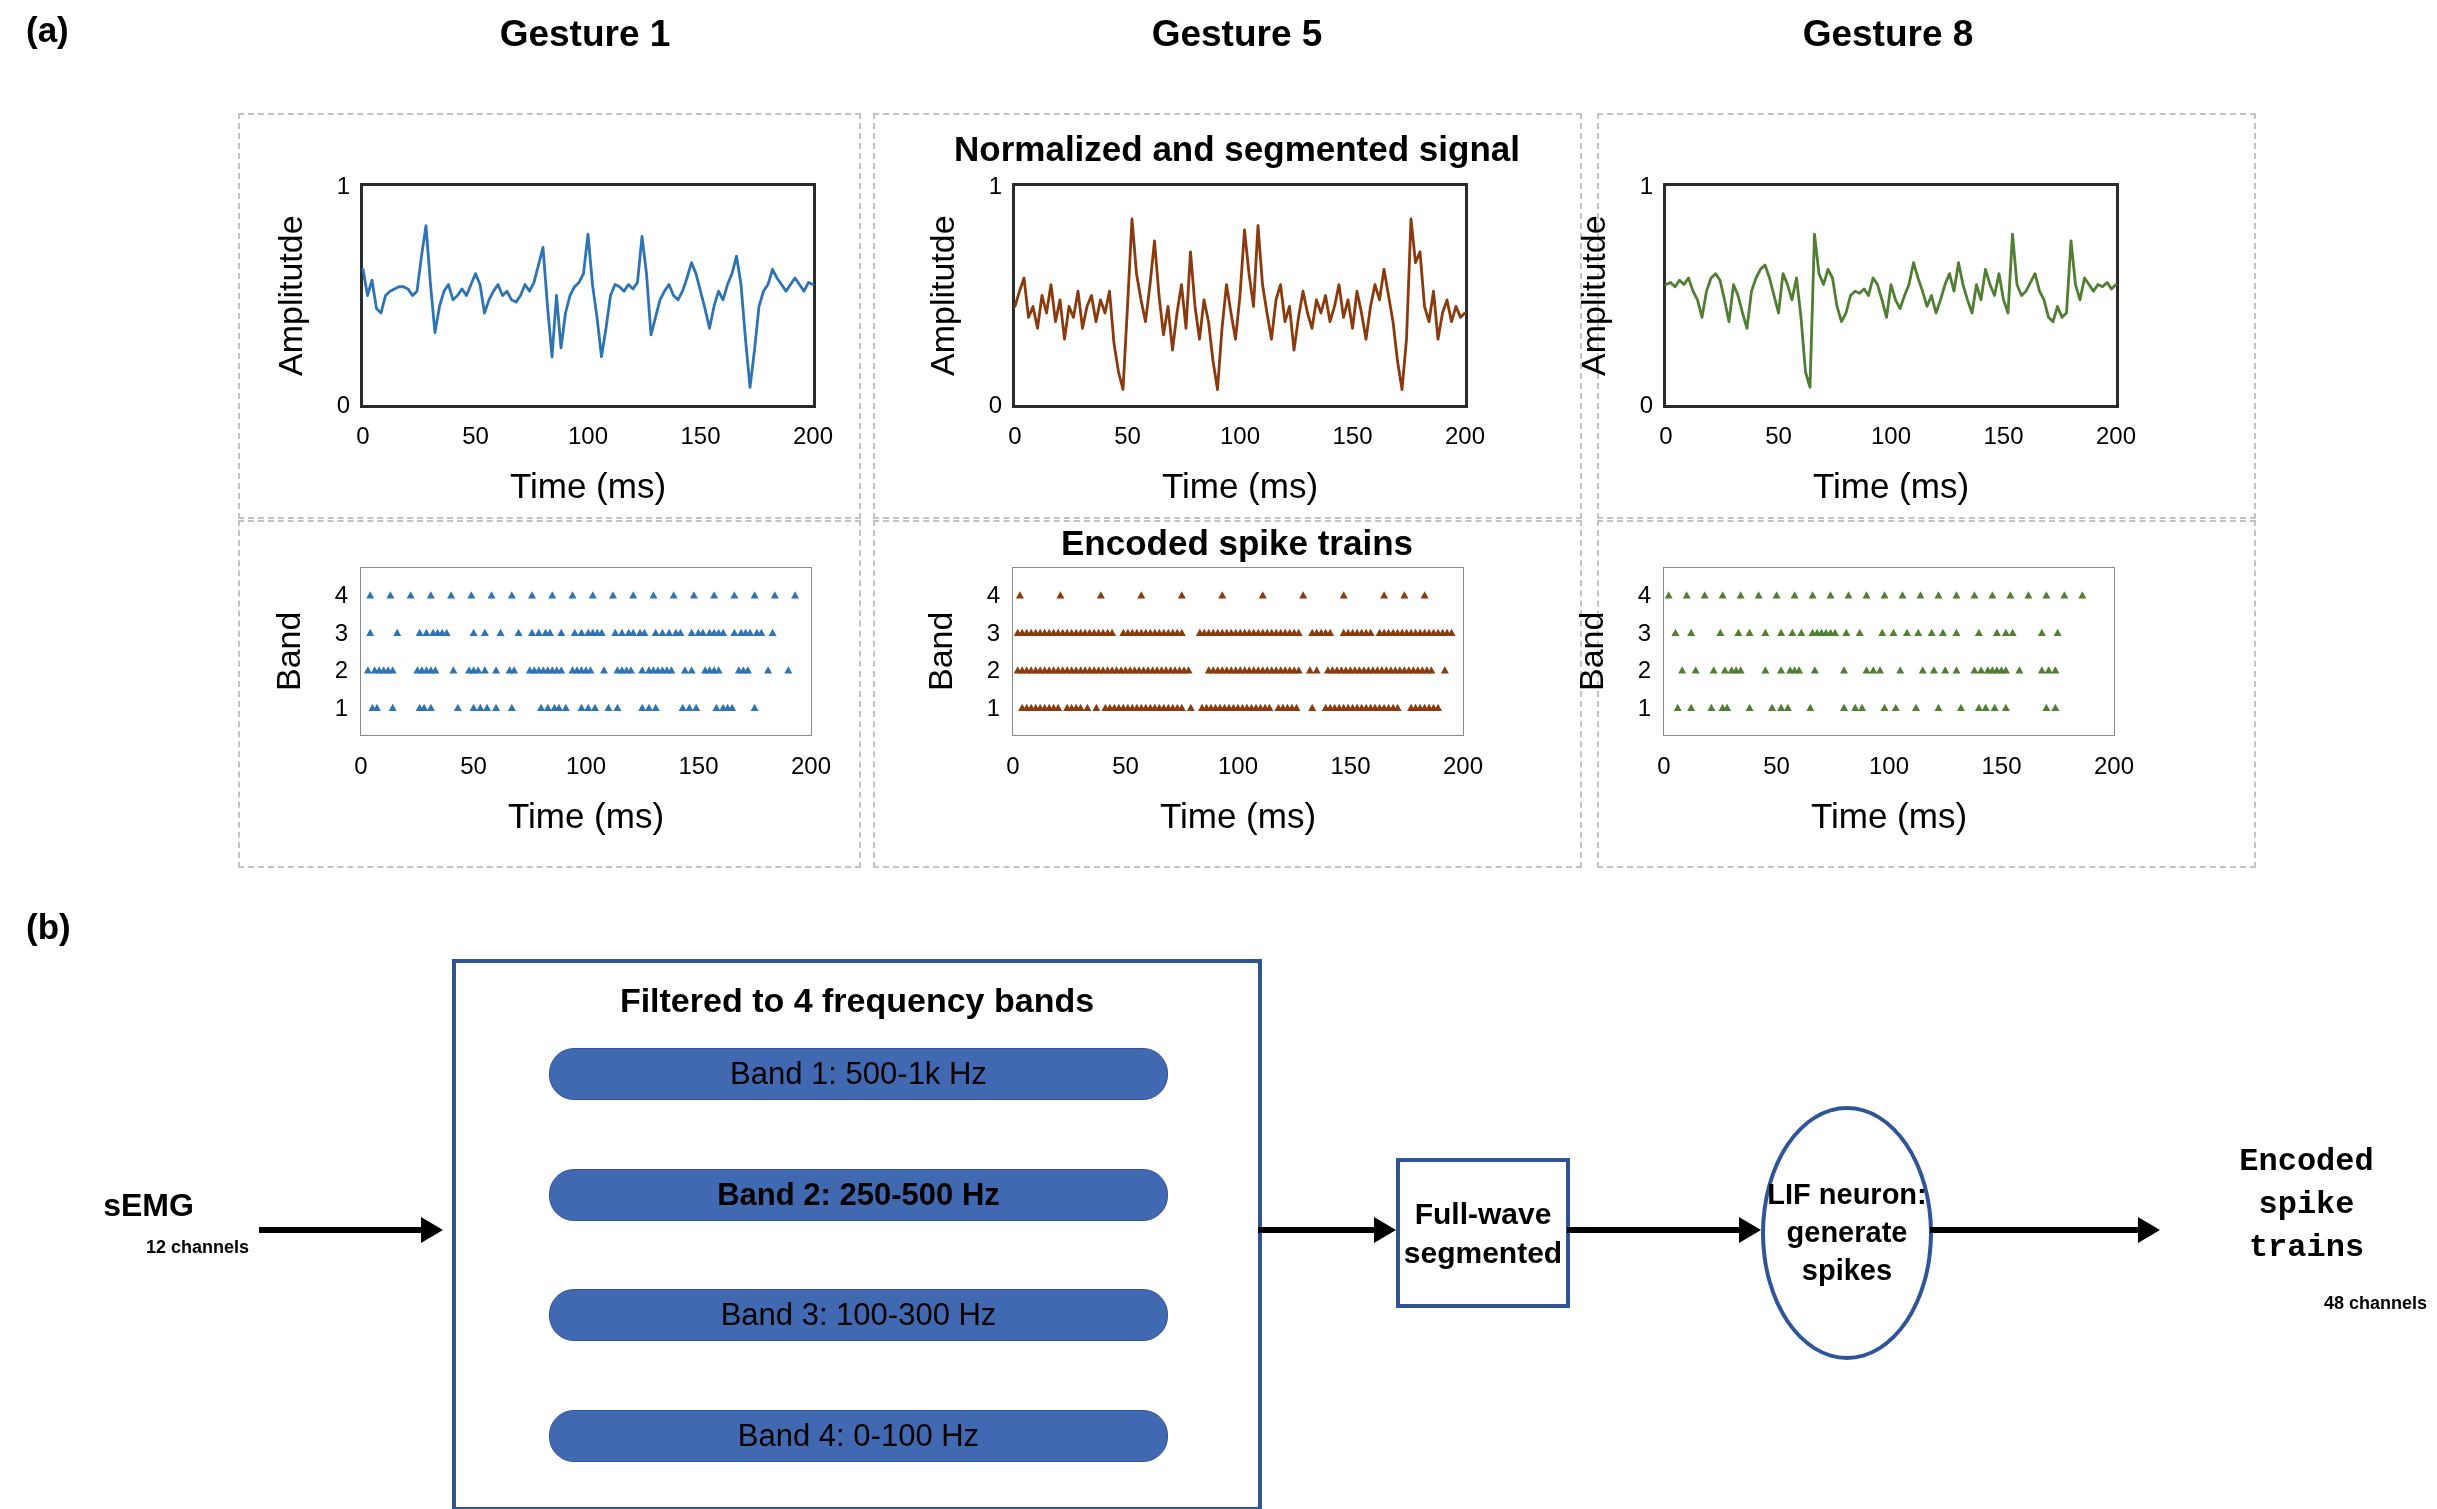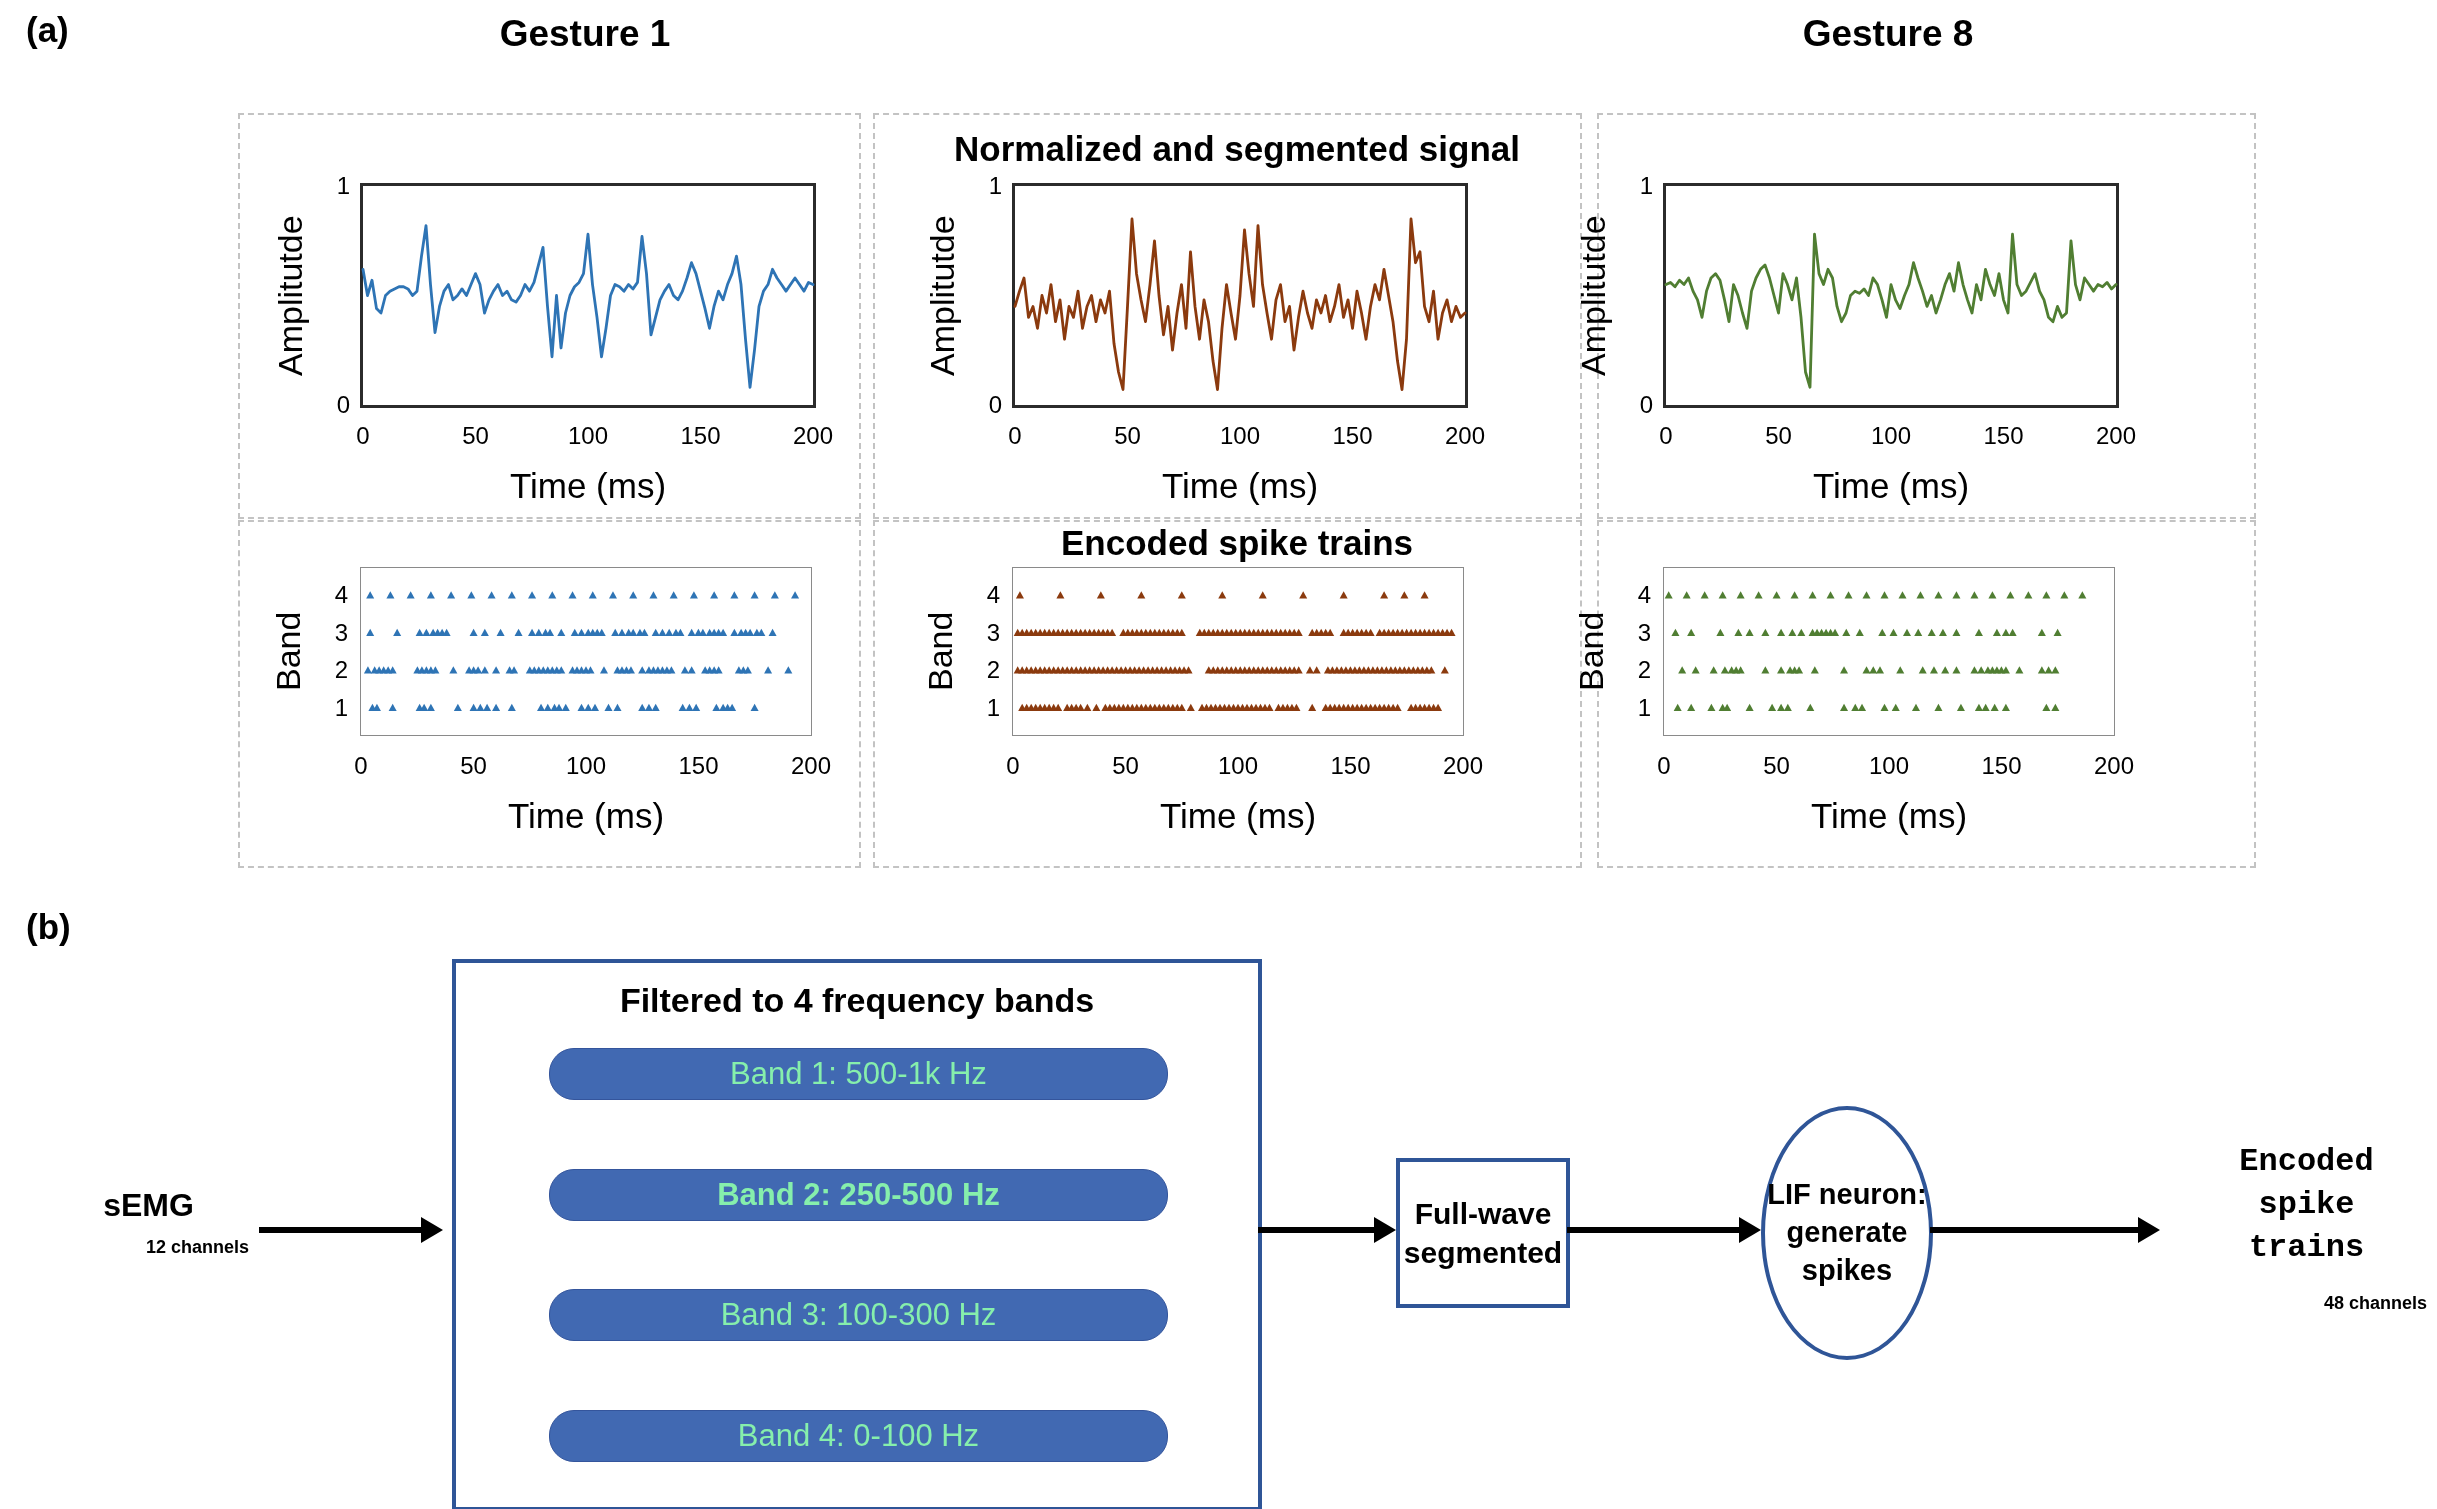--- a/index.html
+++ b/index.html
@@ -21,38 +21,39 @@
         writing-mode:vertical-rl;transform:rotate(180deg);font-size:34px;color:#000;}
   .ytick{position:absolute;left:-13px;transform:translate(-100%,-50%);font-size:24px;}
   .btick{position:absolute;left:-13px;transform:translate(-100%,-50%);font-size:24px;}
   .xtick{position:absolute;bottom:-45px;transform:translateX(-50%);font-size:24px;}
   .xlab{position:absolute;left:0;right:0;bottom:-101px;text-align:center;font-size:35px;}
 
   
   .blue-box{position:absolute;border:4px solid #2f5597;background:#fff;}
   .filter-title{position:absolute;left:0;right:0;top:17.7px;text-align:center;font-size:34px;font-weight:bold;}
   .pill{position:absolute;height:50px;border-radius:25px;background:#4169b2;border:1.6px solid #34559c;
-        color:#86efac;display:flex;align-items:center;justify-content:center;font-size:31px;}
+        color:#000000;display:flex;align-items:center;justify-content:center;font-size:31px;}
   .harrow{position:absolute;height:5.6px;background:#000;}
   .harrow::after{content:"";position:absolute;right:-22px;top:50%;transform:translateY(-50%);
         border-top:13.7px solid transparent;border-bottom:13.7px solid transparent;border-left:22.5px solid #000;}
   .io-title{position:absolute;text-align:center;font-size:32px;font-weight:bold;line-height:1.35;}
   .io-sub{position:absolute;text-align:right;font-size:18px;font-weight:bold;}
   .node-text{position:absolute;inset:0;display:flex;flex-direction:column;align-items:center;justify-content:center;
         font-size:29px;font-weight:bold;line-height:1.3;text-align:center;}
   .ellipse{border-radius:50%;}
 </style>
 </head>
 <body>
 
 <div id="fig">
 
   <div class="panel-label" style="left:26px;top:9.7px;">(a)</div>
 
   <div class="col-title" style="left:360px;">Gesture 1</div>
+  <div class="col-title" style="left:1012px;">Gesture 5</div>
   <div class="col-title" style="left:1663px;">Gesture 8</div>
 
   <div class="dashed-box" style="left:238px;top:113px;width:619px;height:402px;"></div>
   <div class="dashed-box" style="left:873px;top:113px;width:705px;height:402px;"></div>
   <div class="dashed-box" style="left:1597px;top:113px;width:655px;height:402px;"></div>
   <div class="dashed-box" style="left:238px;top:520px;width:619px;height:344px;"></div>
   <div class="dashed-box" style="left:873px;top:520px;width:705px;height:344px;"></div>
   <div class="dashed-box" style="left:1597px;top:520px;width:655px;height:344px;"></div>
 
   <div class="section-heading" style="left:851px;top:129px;">Normalized and segmented signal</div>

